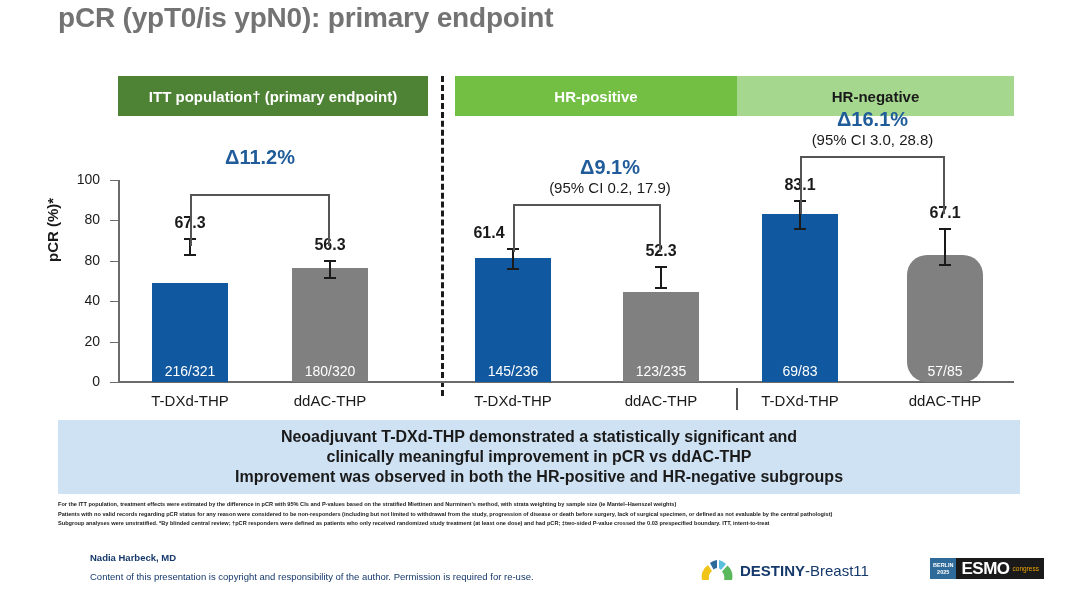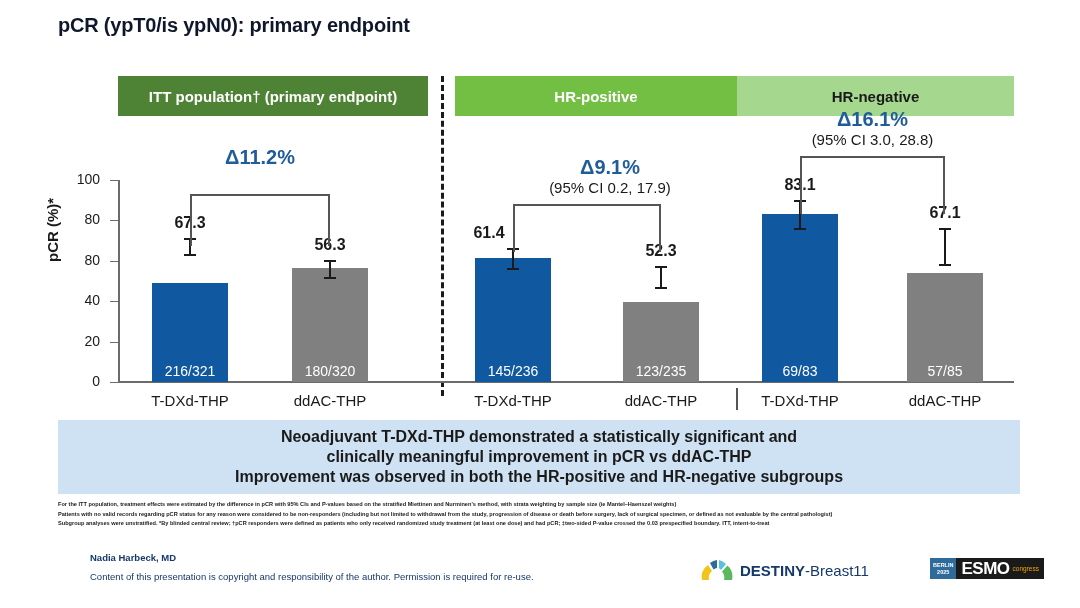--- a/index.html
+++ b/index.html
@@ -7,24 +7,24 @@
   body {
     font-family: "Liberation Sans", sans-serif;
     background: #ffffff;
     position: relative;
     overflow: hidden;
   }
 
   
   #slide-title {
     position: absolute;
-    left: 58px; top: 14px;
-    font-size: 20px;
+    left: 58px; top: 2px;
+    font-size: 28px;
     font-weight: bold;
-    color: #0f172a;
+    color: #737373;
     letter-spacing: -0.2px;
     white-space: nowrap;
   }
 
   
   #header-band {
     position: absolute;
     left: 118px; top: 76px;
     width: 896px; height: 40px;
   }
@@ -267,27 +267,27 @@
 <div id="plot">
     <div class="bar blue" style="left: 34px; height: 99px;">
       <div class="bar-frac">216/321</div>
     </div>
     <div class="bar gray" style="left: 174px; height: 113.726px;">
       <div class="bar-frac">180/320</div>
     </div>
     <div class="bar blue" style="left: 357px; height: 124.028px;">
       <div class="bar-frac">145/236</div>
     </div>
-    <div class="bar gray" style="left: 505px; height: 80px;">
+    <div class="bar gray" style="left: 505px; height: 90px;">
       <div class="bar-frac">123/235</div>
     </div>
     <div class="bar blue" style="left: 644px; height: 167.862px;">
       <div class="bar-frac">69/83</div>
     </div>
-    <div class="bar gray" style="left: 789px; height: 109px;">
+    <div class="bar gray" style="left: 789px; height: 127px; border-radius: 20px;">
       <div class="bar-frac">57/85</div>
     </div>
   </div>
 <div id="x-labels">
     <div class="x-label" style="left: 7px;">T-DXd-THP</div>
     <div class="x-label" style="left: 147px;">ddAC-THP</div>
     <div class="x-label" style="left: 330px;">T-DXd-THP</div>
     <div class="x-label" style="left: 478px;">ddAC-THP</div>
     <div class="x-label" style="left: 617px;">T-DXd-THP</div>
     <div class="x-label" style="left: 762px;">ddAC-THP</div>

